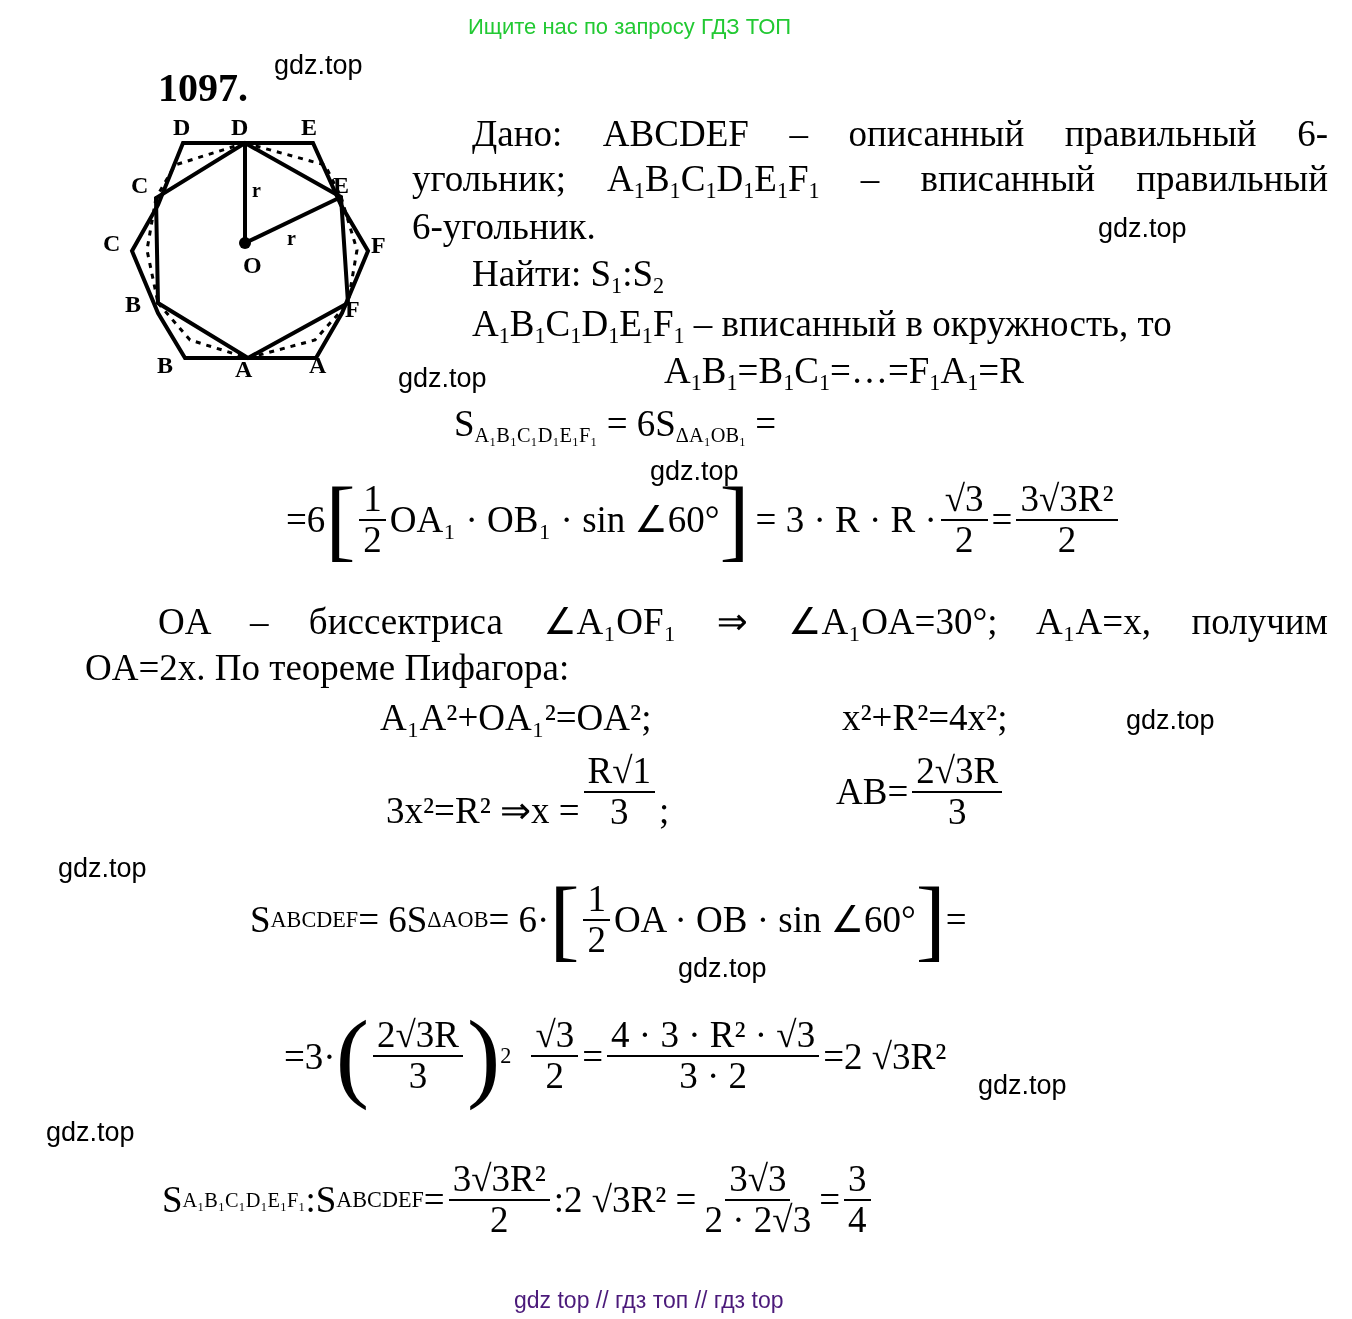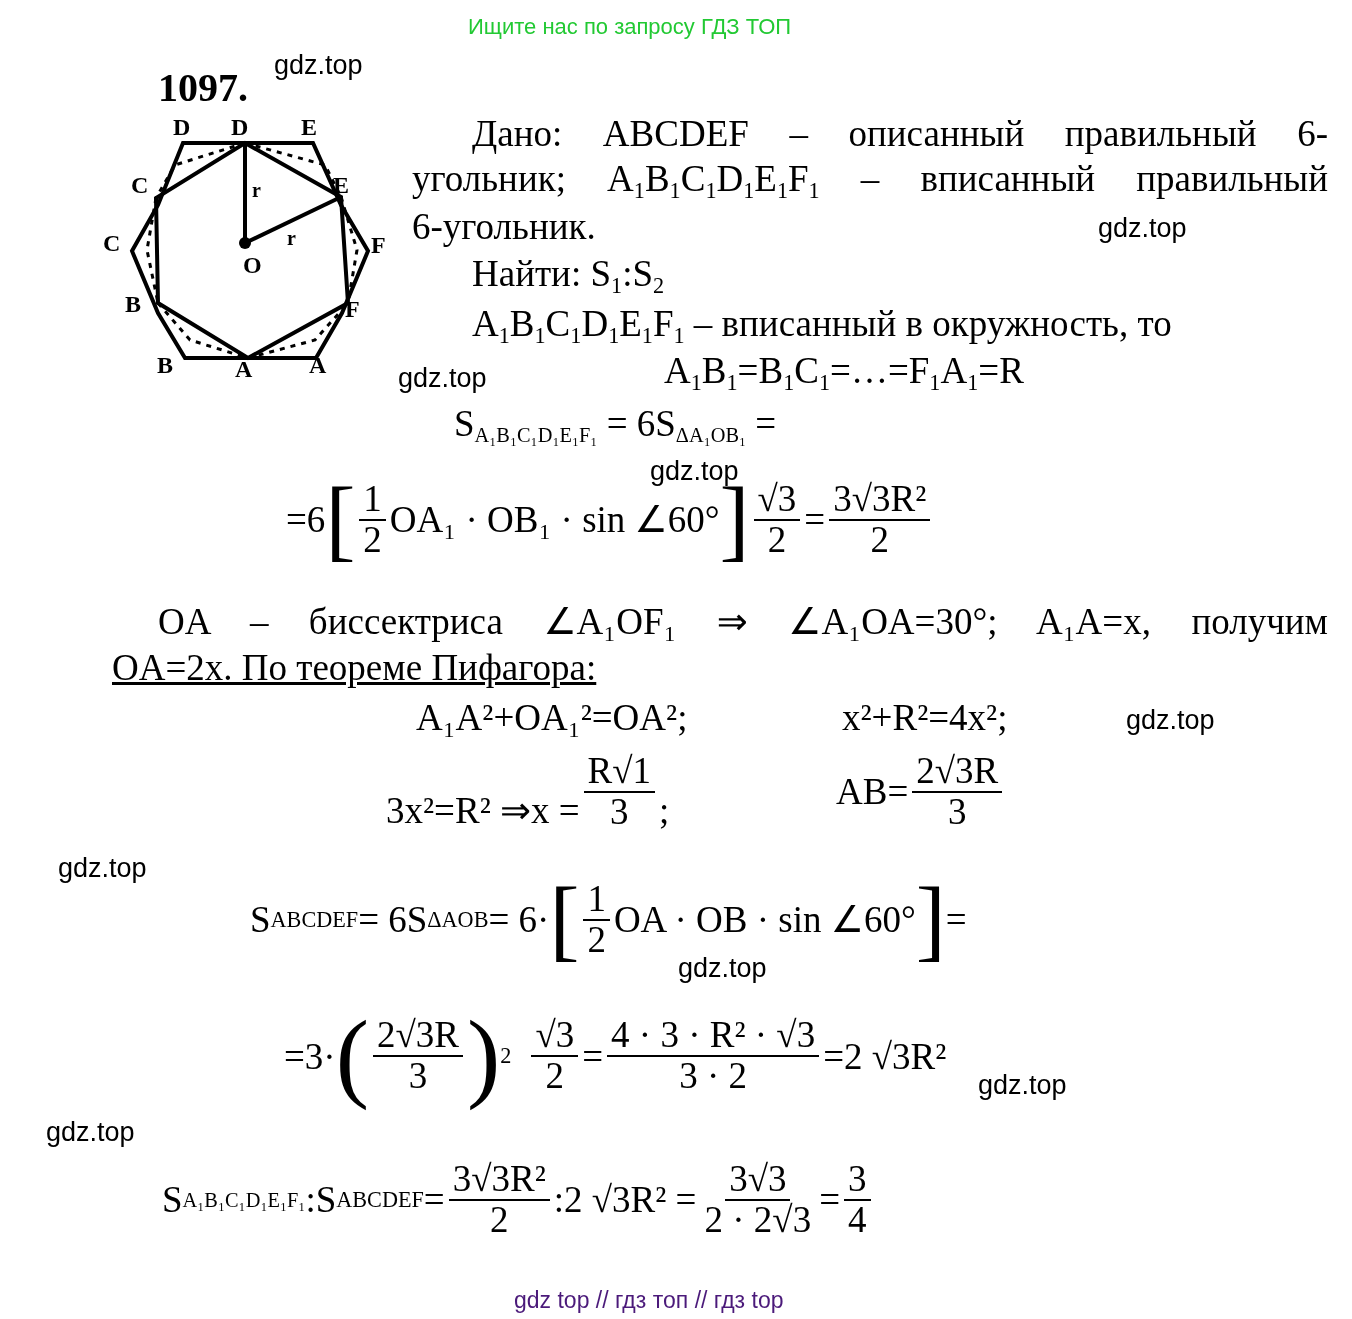--- a/index.html
+++ b/index.html
@@ -86,35 +86,36 @@
 
 <div class="abs m" style="left:286px; top:480px; display:flex; align-items:center;">
   <span>=6</span>
   <span class="bracket">[</span>
   <span class="frac">
       <span class="n">1</span>
       <span class="d">2</span>
     </span>
   <span>OA₁ · OB₁ · sin ∠60°</span>
   <span class="bracket">]</span>
+  <span style="margin-left:6px">= 3 · R · R ·</span>
   <span class="frac">
       <span class="n">√3</span>
       <span class="d">2</span>
     </span>
   <span>=</span>
   <span class="frac">
       <span class="n">3√3R²</span>
       <span class="d">2</span>
     </span>
 </div>
 
 <div class="abs t just" style="left:158px; top:600px; width:1170px;">OA – биссектриса ∠A₁OF₁ ⇒ ∠A₁OA=30°; A₁A=x, получим</div>
-<div class="abs t" style="left:112px; top:646px;text-decoration:underline;">OA=2x. По теореме Пифагора:</div>
+<div class="abs t" style="left:85px; top:646px;">OA=2x. По теореме Пифагора:</div>
 
-<div class="abs m" style="left:416px; top:696px;text-align:center;">A₁A²+OA₁²=OA²;</div>
+<div class="abs m" style="left:380px; top:696px;text-align:center;">A₁A²+OA₁²=OA²;</div>
 <div class="abs m" style="left:842px; top:696px;">x²+R²=4x²;</div>
 <div class="abs wm" style="left:1126px; top:705px;">gdz.top</div>
 
 <div class="abs m" style="left:386px; top:752px; display:flex; align-items:flex-end;">
   <span>3x²=R² ⇒x =</span>
   <span class="frac">
       <span class="n">R√1</span>
       <span class="d">3</span>
     </span>
   <span>;</span>

